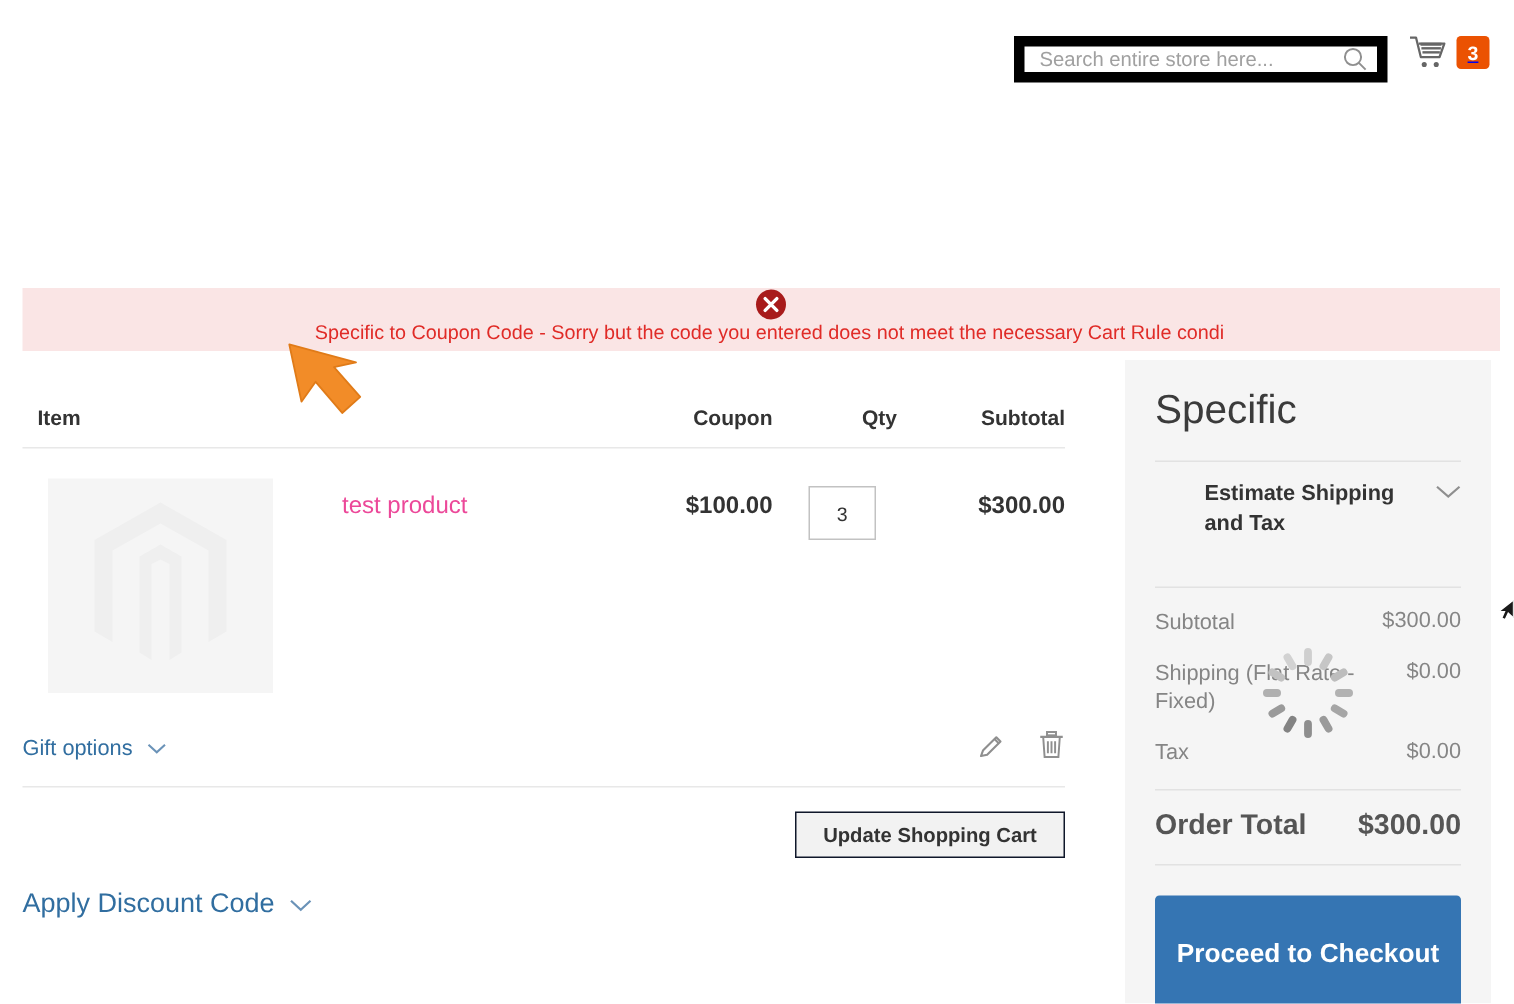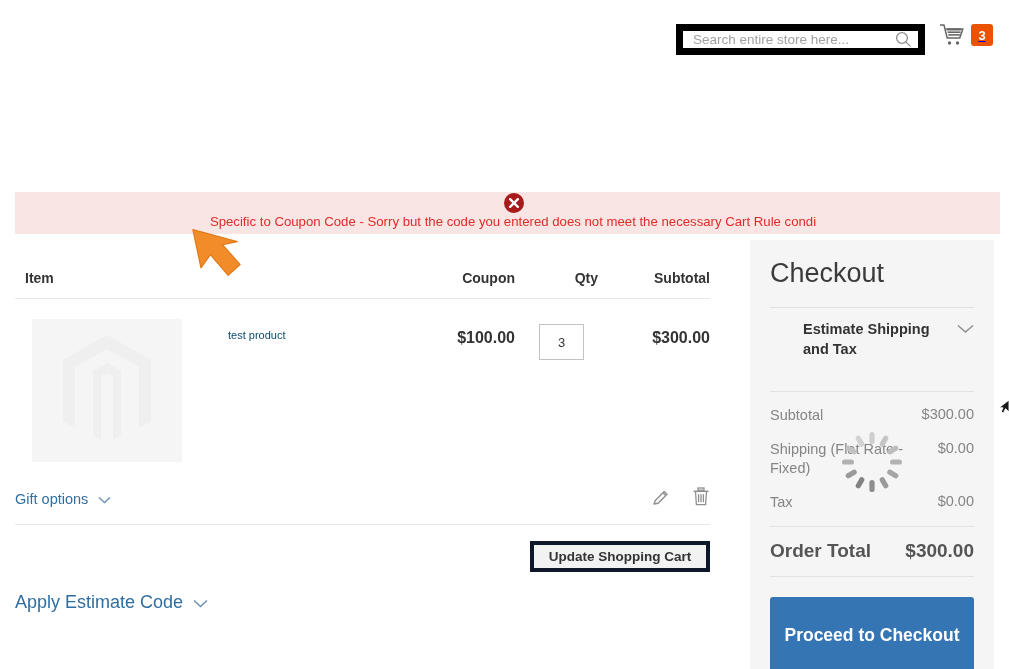--- a/index.html
+++ b/index.html
@@ -111,21 +111,21 @@
   .cart-row { position: relative; height: 186px; }
   .prod-img {
     position: absolute; left: 17px; top: 20px;
     width: 150px; height: 143px;
     background: #f5f5f5;
     overflow: hidden;
   }
   .prod-img svg { position: absolute; left: 27px; top: 14px; }
   .prod-name {
     position: absolute; left: 213px; top: 30px;
-    font-size: 11px; color: #0c4a6e;
+    font-size: 16px; color: #ec4899;
     font-family: "Liberation Sans", sans-serif;
   }
   .cell-price {
     position: absolute; left: 415px; top: 30px; width: 85px;
     text-align: right;
     font-size: 16px; font-weight: 700; color: #333;
     font-family: "Liberation Sans", sans-serif;
   }
   .qty-input {
     position: absolute; left: 524px; top: 25px;
@@ -158,21 +158,21 @@
   }
   .chev { margin-left: 10px; display: inline-block; }
   .row-actions { position: absolute; right: 0; top: 2px; display: flex; align-items: center; gap: 22px; }
   .icon-btn { background: none; border: none; cursor: pointer; padding: 0; display: flex; }
 
   
   .update-btn {
     position: absolute; left: 530px; top: 541px;
     width: 180px; height: 31px;
     background: #f2f2f2;
-    border: 4px solid #0f172a;
+    border: 1px solid #0f172a;
     color: #333;
     font-size: 13.5px; font-weight: 700;
     cursor: pointer;
     font-family: "Liberation Sans", sans-serif;
   }
 
   
   .discount-link {
     position: absolute; left: 15px; top: 592px;
     display: flex; align-items: center;
@@ -345,30 +345,30 @@
             <line x1="11.4" y1="7.2" x2="11.4" y2="15.2" stroke="#8f8f8f" stroke-width="1.3"></line>
           </svg>
         </button>
       </div>
     </div>
   </div>
 
   <button class="update-btn">Update Shopping Cart</button>
 
   <a class="discount-link" href="#">
-    <span>Apply Estimate Code</span>
+    <span>Apply Discount Code</span>
     <span class="chev">
       <svg width="15" height="9" viewBox="0 0 15 9">
         <path d="M1 1.5 L7.5 7.5 L14 1.5" fill="none" stroke="#6b93b8" stroke-width="1.5"></path>
       </svg>
     </span>
   </a>
 
   <div class="summary">
-    <div class="summary-title">Checkout</div>
+    <div class="summary-title">Specific</div>
     <div class="summary-divider"></div>
 
     <div class="estimate-row">
       <span class="estimate-label">Estimate Shipping and Tax</span>
       <span>
         <svg width="17" height="10" viewBox="0 0 17 10" style="margin-top:3px;">
           <path d="M1 1.5 L8.5 8 L16 1.5" fill="none" stroke="#8f8f8f" stroke-width="1.5"></path>
         </svg>
       </span>
     </div>

